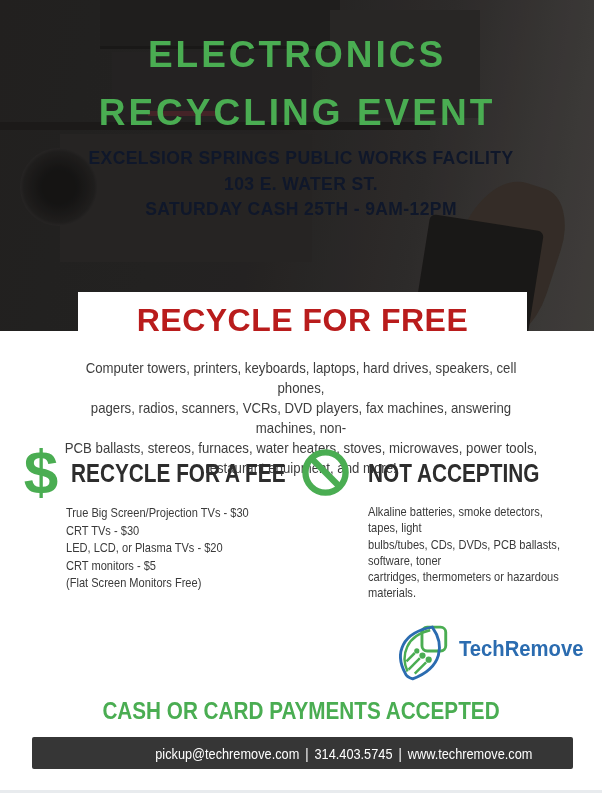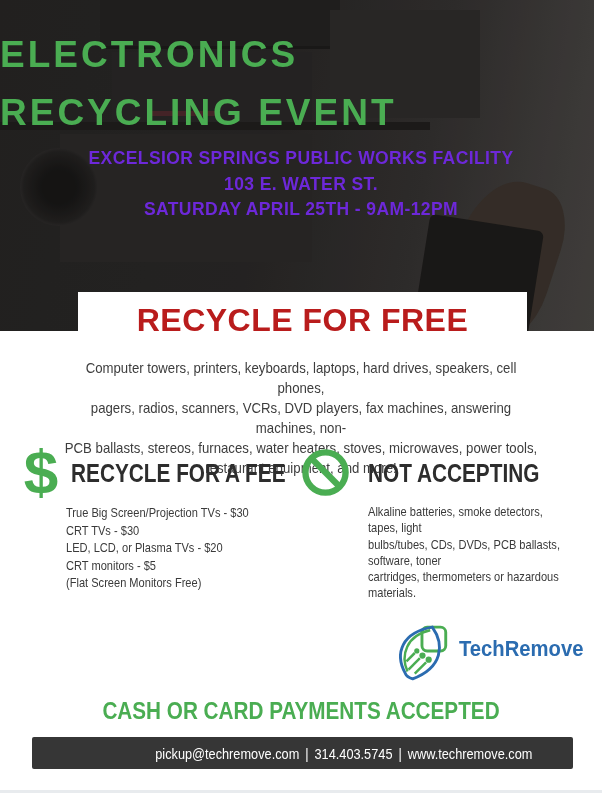--- a/index.html
+++ b/index.html
@@ -24,26 +24,26 @@
   .vent-c{position:absolute;left:330px;top:10px;width:150px;height:108px;background:#2e2b2a;}
   .fan{position:absolute;left:20px;top:148px;width:78px;height:78px;border-radius:50%;
        background:radial-gradient(circle,#161514 30%,#232120 64%,#2b2928 70%);}
   .device{position:absolute;left:420px;top:222px;width:115px;height:125px;background:#1c1a19;border-radius:6px;transform:rotate(9deg);}
   .hand{position:absolute;left:455px;top:180px;width:100px;height:160px;background:#3c332c;
         border-radius:50% 35% 40% 55%;transform:rotate(18deg);}
   .finger{position:absolute;left:450px;top:250px;width:48px;height:22px;background:#463a31;border-radius:12px;transform:rotate(40deg);}
   .photo-overlay{position:absolute;left:0;top:0;right:0;bottom:0;background:rgba(16,15,14,0.18);}
   
   .title{
-    position:absolute;left:0;top:26px;width:594px;z-index:3;
+    position:absolute;left:0;top:26px;width:594px;text-align:center;z-index:3;
     color:#4aad52;font-weight:bold;font-size:37px;line-height:58px;letter-spacing:3px;
   }
   .address{
     position:absolute;left:0;top:146px;width:602px;text-align:center;z-index:3;
-    color:#6d28d9;font-weight:bold;font-size:17.5px;line-height:25.5px;letter-spacing:0.4px;
+    color:#0f172a;font-weight:bold;font-size:17.5px;line-height:25.5px;letter-spacing:0.4px;
   }
   
   .free-box{
     position:absolute;left:78px;top:292px;width:449px;height:58px;background:#ffffff;z-index:4;
     text-align:center;
   }
   .free-text{
     display:block;padding-top:10px;font-size:32px;font-weight:bold;color:#b91c1c;letter-spacing:0.5px;
   }
   
@@ -113,21 +113,21 @@
   </div>
 
   <div class="title">
     <div>ELECTRONICS</div>
     <div>RECYCLING EVENT</div>
   </div>
 
   <div class="address">
     <div>EXCELSIOR SPRINGS PUBLIC WORKS FACILITY</div>
     <div>103 E. WATER ST.</div>
-    <div>SATURDAY APRIL 25TH - 9AM-12PM</div>
+    <div>SATURDAY CASH 25TH - 9AM-12PM</div>
   </div>
 
   <div class="free-box">
     <span class="free-text">RECYCLE FOR FREE</span>
   </div>
 
   <div class="intro">
     <div>Computer towers, printers, keyboards, laptops, hard drives, speakers, cell phones,</div>
     <div>pagers, radios, scanners, VCRs, DVD players, fax machines, answering machines, non-</div>
     <div>PCB ballasts, stereos, furnaces, water heaters, stoves, microwaves, power tools,</div>

